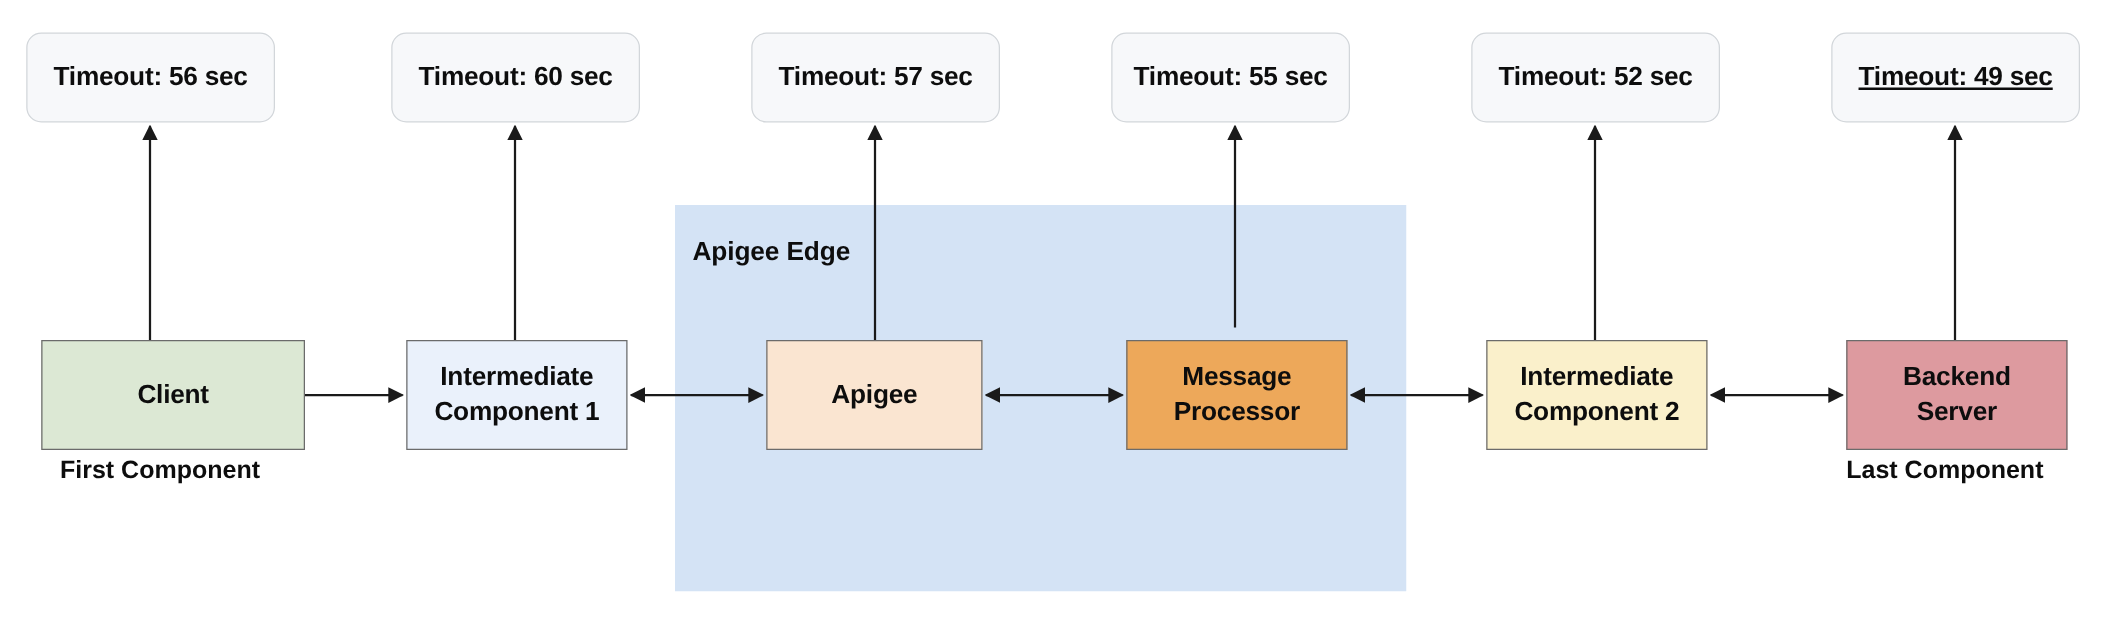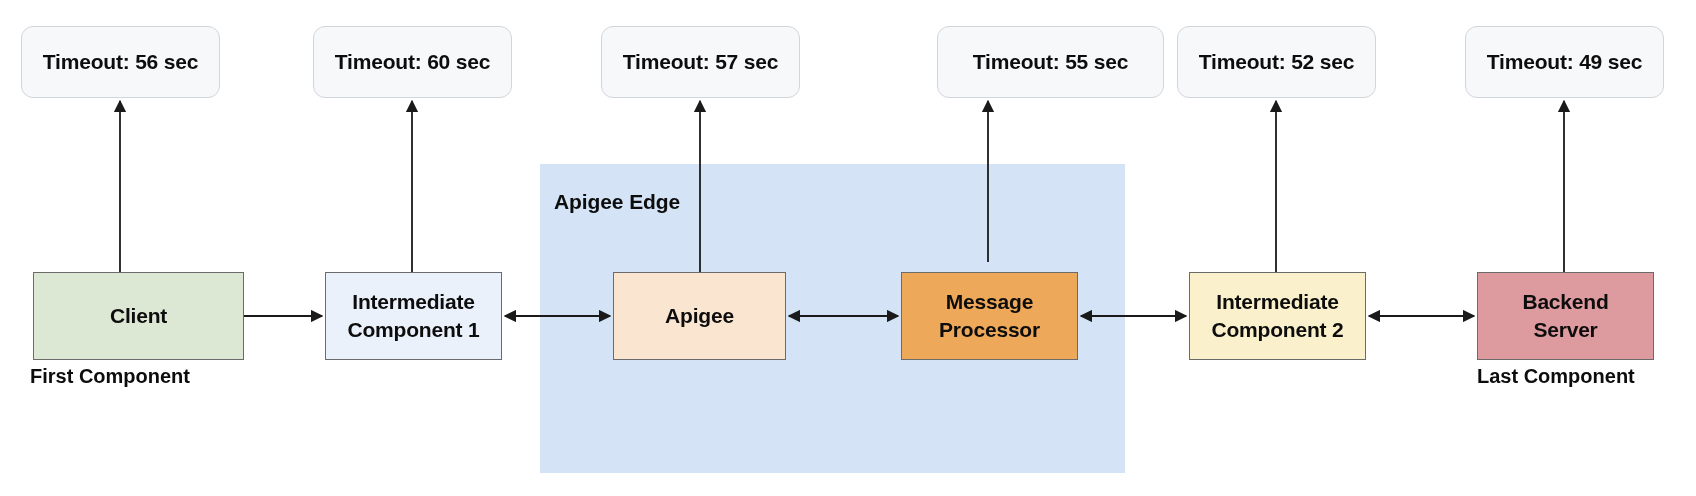--- a/index.html
+++ b/index.html
@@ -109,23 +109,23 @@
         <line x1="988" y1="262" x2="988" y2="101" marker-end="url(#arrowEnd)"></line>
         <line x1="1276" y1="272" x2="1276" y2="101" marker-end="url(#arrowEnd)"></line>
         <line x1="1564" y1="272" x2="1564" y2="101" marker-end="url(#arrowEnd)"></line>
       </g>
   </svg>
 
   <div id="timeout-layer">
       <div class="timeout-box" style="left: 21px; top: 26px; width: 199px; height: 72px;">Timeout:  56 sec</div>
       <div class="timeout-box" style="left: 313px; top: 26px; width: 199px; height: 72px;">Timeout:  60 sec</div>
       <div class="timeout-box" style="left: 601px; top: 26px; width: 199px; height: 72px;">Timeout:  57 sec</div>
-      <div class="timeout-box" style="left: 889px; top: 26px; width: 227px; height: 72px; margin-left: 48px;">Timeout:  55 sec</div>
+      <div class="timeout-box" style="left: 889px; top: 26px; width: 191px; height: 72px;">Timeout:  55 sec</div>
       <div class="timeout-box" style="left: 1177px; top: 26px; width: 199px; height: 72px;">Timeout:  52 sec</div>
-      <div class="timeout-box" style="left: 1465px; top: 26px; width: 199px; height: 72px;">Timeout:  49 sec</div>
+      <div class="timeout-box" style="left: 1465px; top: 26px; width: 199px; height: 72px; text-decoration: underline;">Timeout:  49 sec</div>
     </div>
 
   <div id="node-layer">
       <div class="node" style="left: 33px; top: 272px; width: 211px; height: 88px; background: rgb(220, 232, 212); align-items: center;">
         <span style="white-space: pre-line;">Client</span>
       </div>
       <div class="node" style="left: 325px; top: 272px; width: 177px; height: 88px; background: rgb(234, 241, 251);">
         <span style="white-space: pre-line;">Intermediate
 Component 1</span>
       </div>
@@ -140,17 +140,17 @@
         <span style="white-space: pre-line;">Intermediate
 Component 2</span>
       </div>
       <div class="node" style="left: 1477px; top: 272px; width: 177px; height: 88px; background: rgb(221, 154, 159);">
         <span style="white-space: pre-line;">Backend
 Server</span>
       </div>
     </div>
 
   <div id="caption-layer">
-      <div class="caption" style="left: 30px; top: 365px;">First Component</div>
+      <div class="caption" style="left: 48px; top: 365px;">First Component</div>
       <div class="caption" style="left: 1477px; top: 365px; width: 177px; text-align: left;">Last Component</div>
     </div>
 
 </div>
 
 </body></html>

